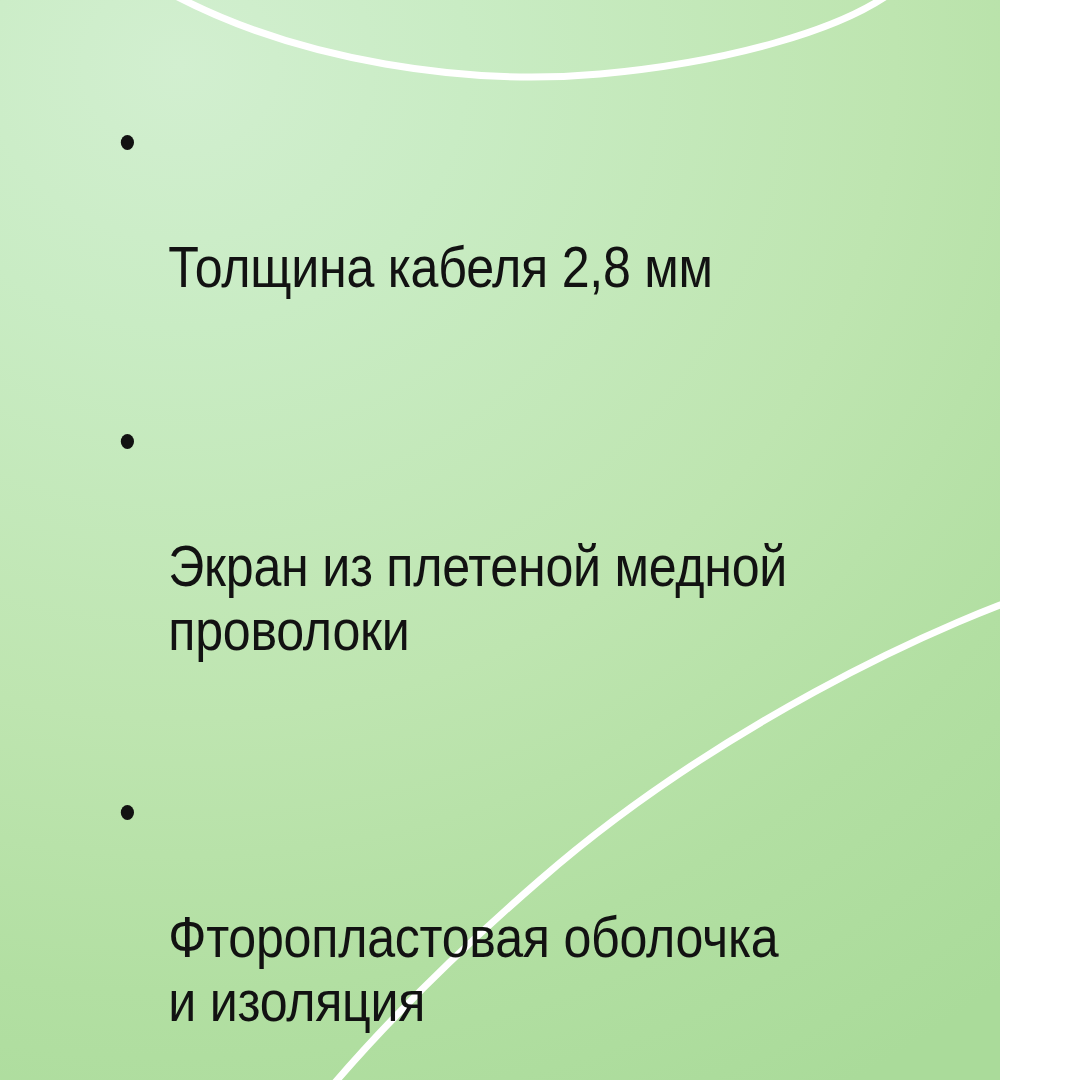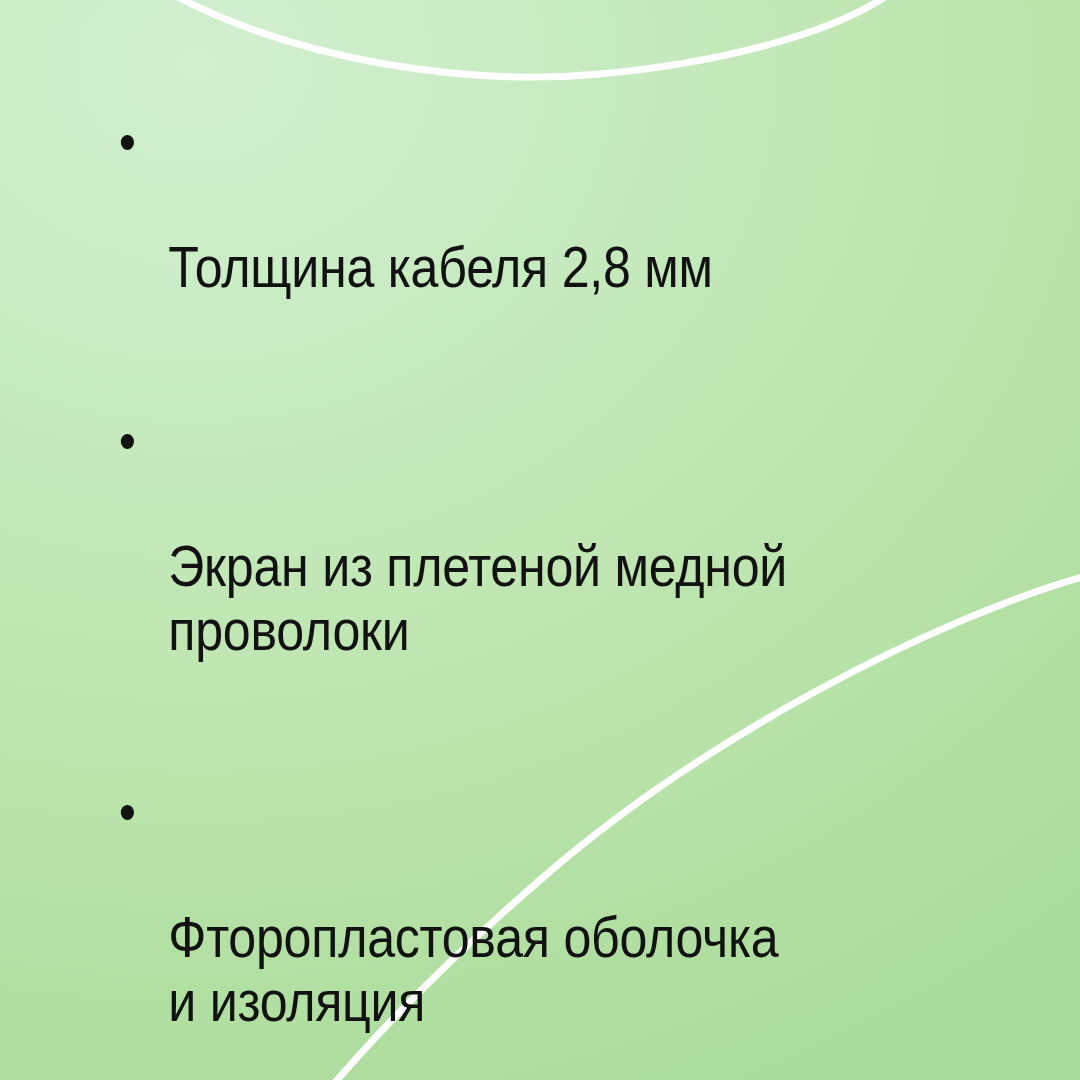--- a/index.html
+++ b/index.html
@@ -4,21 +4,21 @@
 <title>Slide</title>
 <style>
   html, body {
     margin: 0;
     padding: 0;
     background: #ffffff;
   }
 
   #slide {
     position: relative;
-    width: 1080px;
+    width: 1000px;
     height: 1080px;
     overflow: hidden;
     font-family: "Liberation Sans", "DejaVu Sans", sans-serif;
     background-color: #bde3ae;
     background-image:
       radial-gradient(130% 110% at 18% 6%, #d2efd0 0%, #c9ecc4 22%, #bee5b0 55%, #b2dfa2 78%, #aadb9a 100%);
   }
 
   
   .curves {

